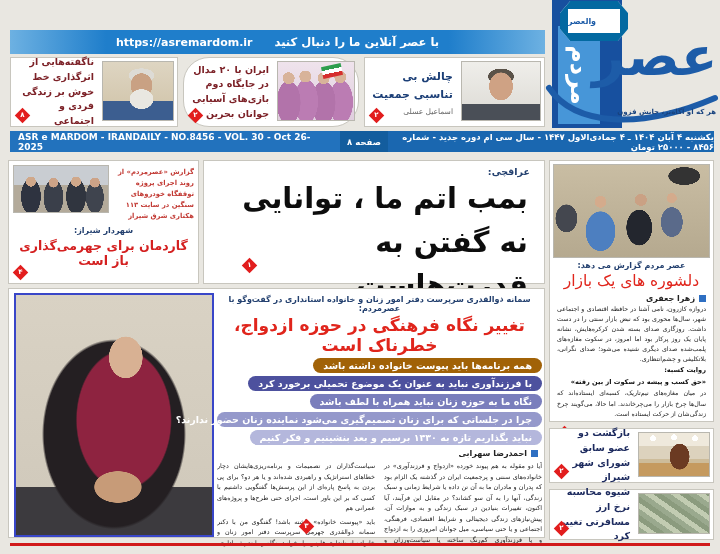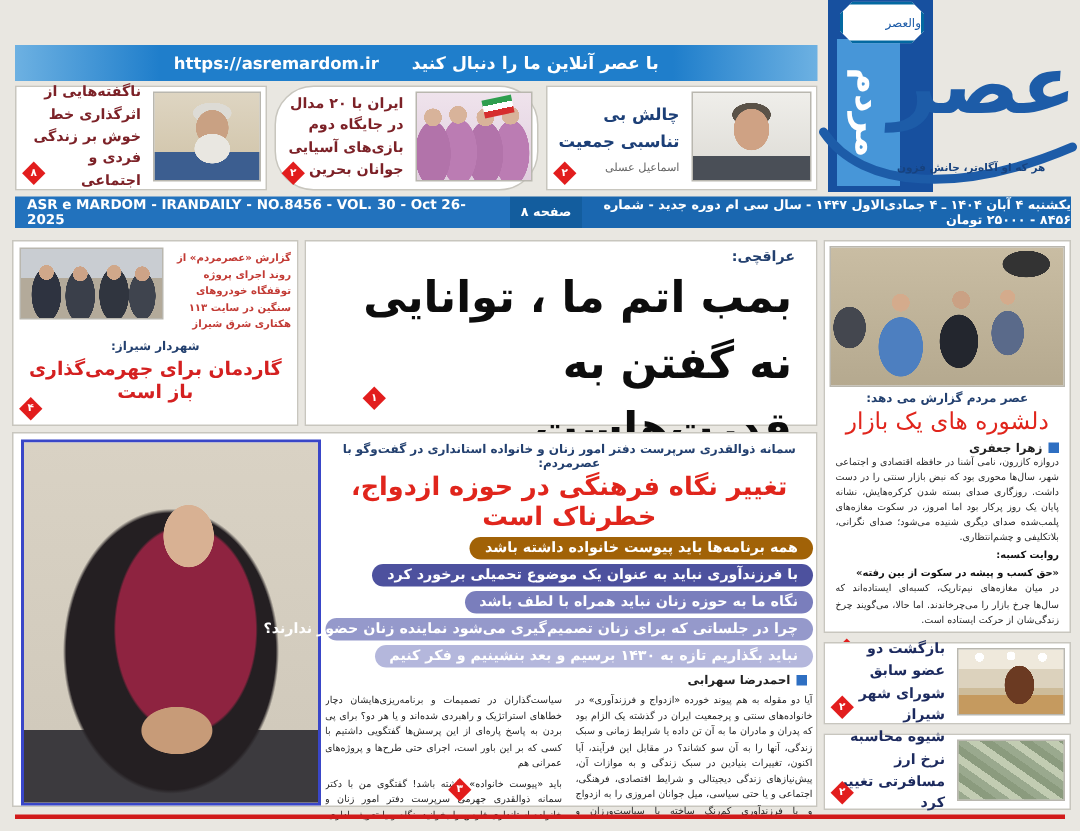--- a/index.html
+++ b/index.html
@@ -5,24 +5,24 @@
   html,body{margin:0;padding:0;}
   body{font-family:"DejaVu Sans",sans-serif;direction:rtl;background:#dbd9d3;}
   #page{position:relative;width:720px;height:554px;background:#e9e7e1;overflow:hidden;}
   .box{position:absolute;background:#fff;border:1px solid #c8c6be;box-sizing:border-box;}
   .ph{position:relative;overflow:hidden;border:1px solid #b9b7af;box-sizing:border-box;flex:none;}
 
   
   #masthead-ribbon{position:absolute;left:552px;top:0;width:70px;height:128px;background:#17509f;}
   #masthead-inner{position:absolute;left:6px;top:26px;width:42px;height:98px;background:#4796d8;display:flex;align-items:center;justify-content:center;}
   #masthead-inner span{display:block;transform:rotate(90deg);font-size:24px;font-weight:bold;color:#fff;white-space:nowrap;letter-spacing:1px;}
-  #masthead-badge{position:absolute;left:560px;top:1px;width:52px;height:24px;background:#fff;border:2px solid #0369a1;clip-path:polygon(15% 0,85% 0,100% 30%,100% 70%,85% 100%,15% 100%,0 70%,0 30%);display:flex;align-items:center;justify-content:flex-start;font-size:8px;font-weight:normal;color:#1d5ca8;z-index:3;}
+  #masthead-badge{position:absolute;left:560px;top:1px;width:52px;height:24px;background:#fff;border:8px solid #0369a1;clip-path:polygon(15% 0,85% 0,100% 30%,100% 70%,85% 100%,15% 100%,0 70%,0 30%);display:flex;align-items:center;justify-content:flex-end;font-size:8px;font-weight:bold;color:#1d5ca8;z-index:3;}
   #masthead-callig{position:absolute;left:600px;top:14px;width:118px;height:82px;font-size:54px;font-weight:bold;color:#1d5ca8;text-align:center;line-height:86px;transform:skewX(-4deg);}
   #masthead-swoosh{position:absolute;left:545px;top:84px;width:175px;height:45px;}
-  #masthead-motto{position:absolute;left:598px;top:108px;width:118px;font-size:7px;font-weight:bold;color:#17427e;text-align:left;}
+  #masthead-motto{position:absolute;left:598px;top:108px;width:118px;font-size:7px;font-weight:bold;color:#17427e;text-align:right;}
 
   
   #follow-bar{position:absolute;left:10px;top:30px;width:535px;height:24px;background:linear-gradient(90deg,#6db1e2,#1f7ecb 18%,#1f7ecb 82%,#6db1e2);color:#fff;display:flex;align-items:center;justify-content:center;gap:22px;}
   #follow-bar .ft{font-size:11.5px;font-weight:bold;}
   #follow-bar .fu{font-size:11px;font-weight:bold;direction:ltr;}
 
   
   #info-bar{position:absolute;left:10px;top:131px;width:704px;height:21px;display:flex;direction:ltr;color:#fff;}
   #info-en{width:330px;background:#2272bd;display:flex;align-items:center;padding:0 8px;font-size:9px;font-weight:bold;box-sizing:border-box;}
   #info-pages{width:48px;background:#135d9e;display:flex;align-items:center;justify-content:center;font-size:8.5px;font-weight:bold;}

